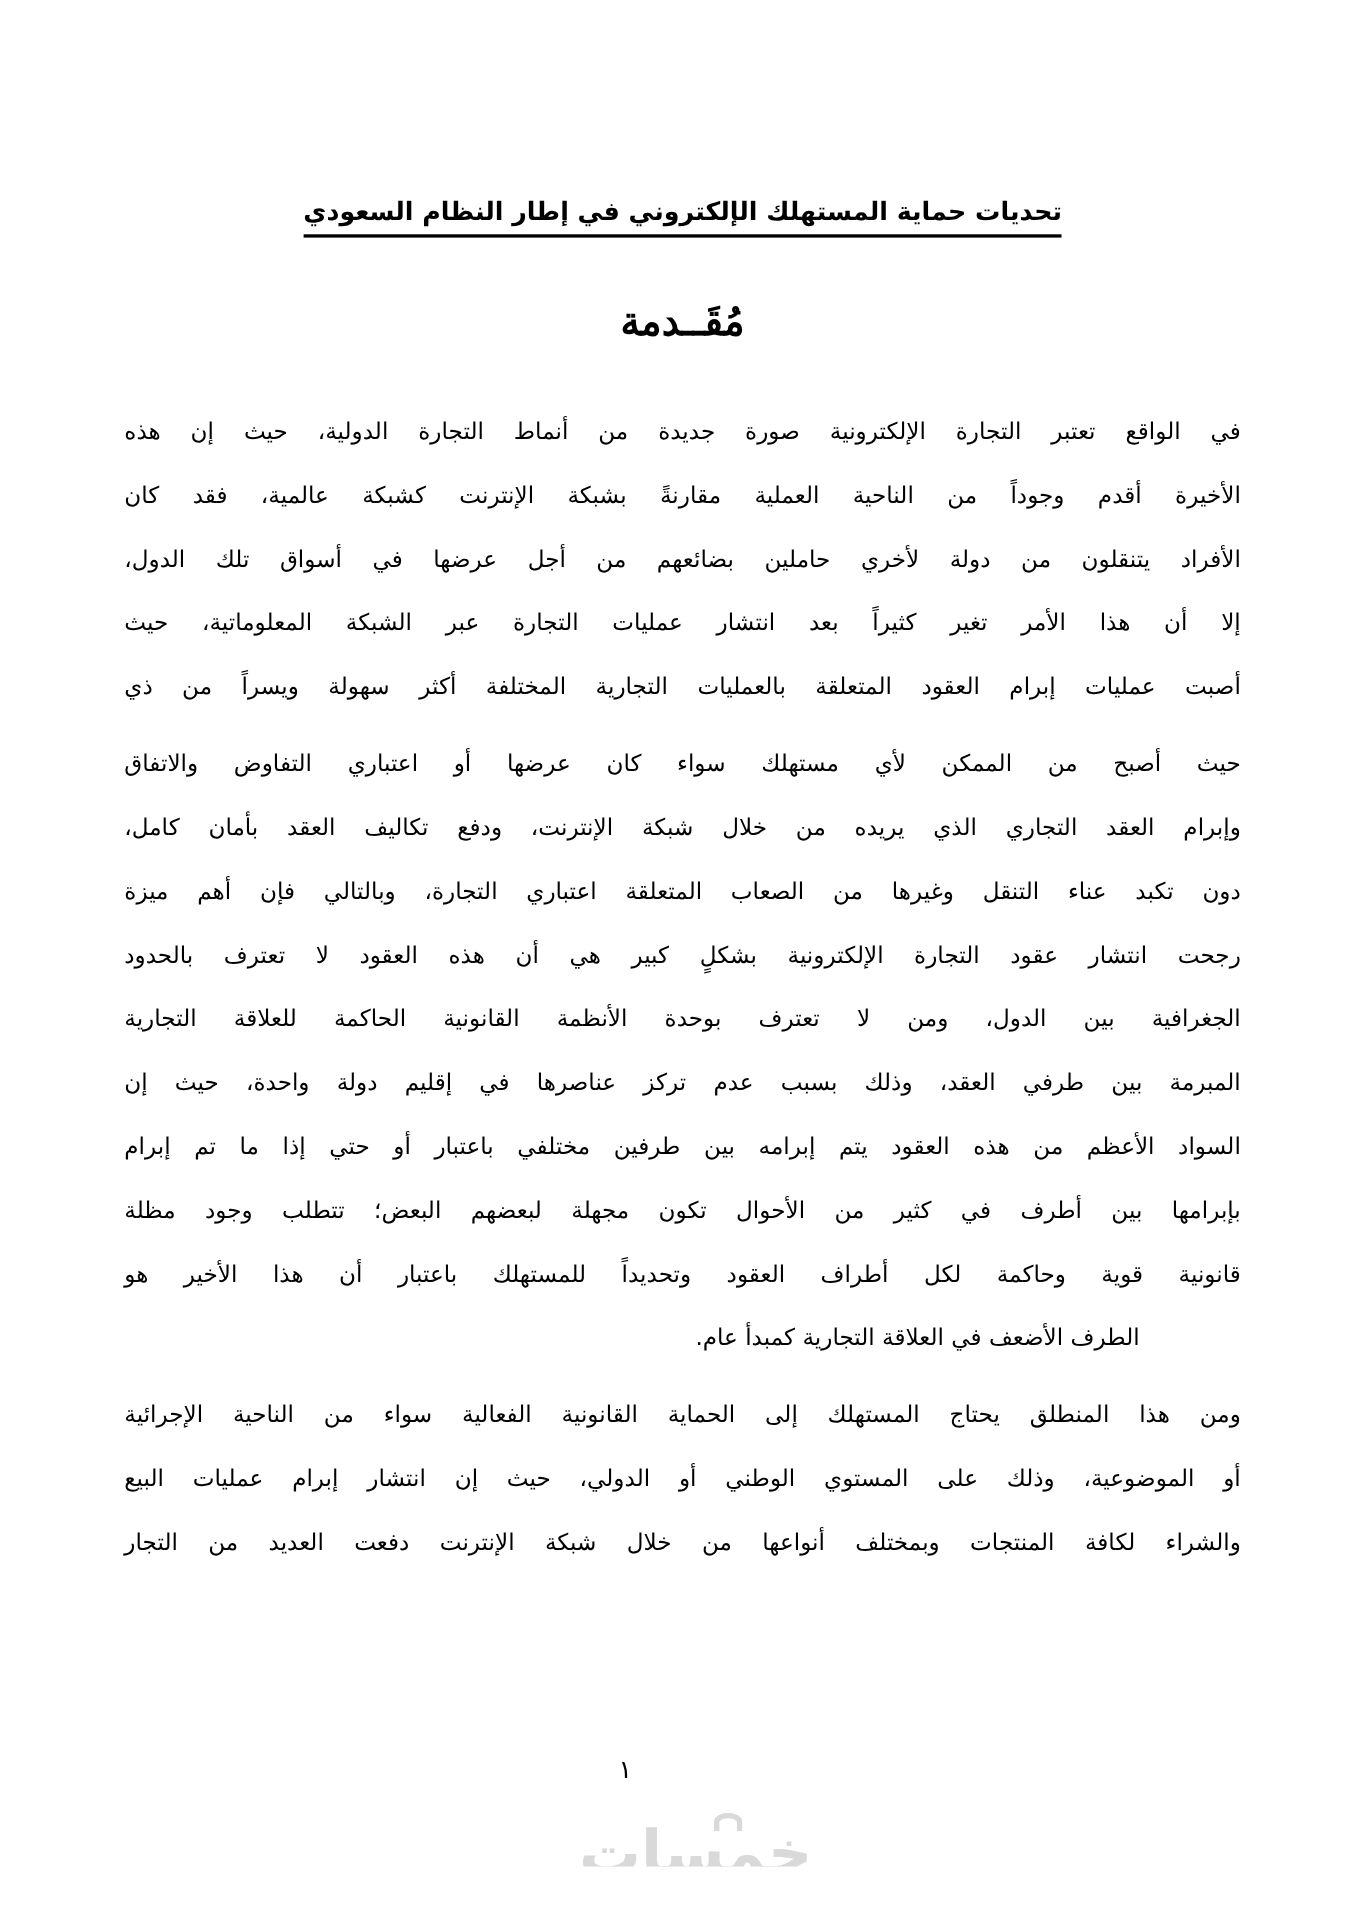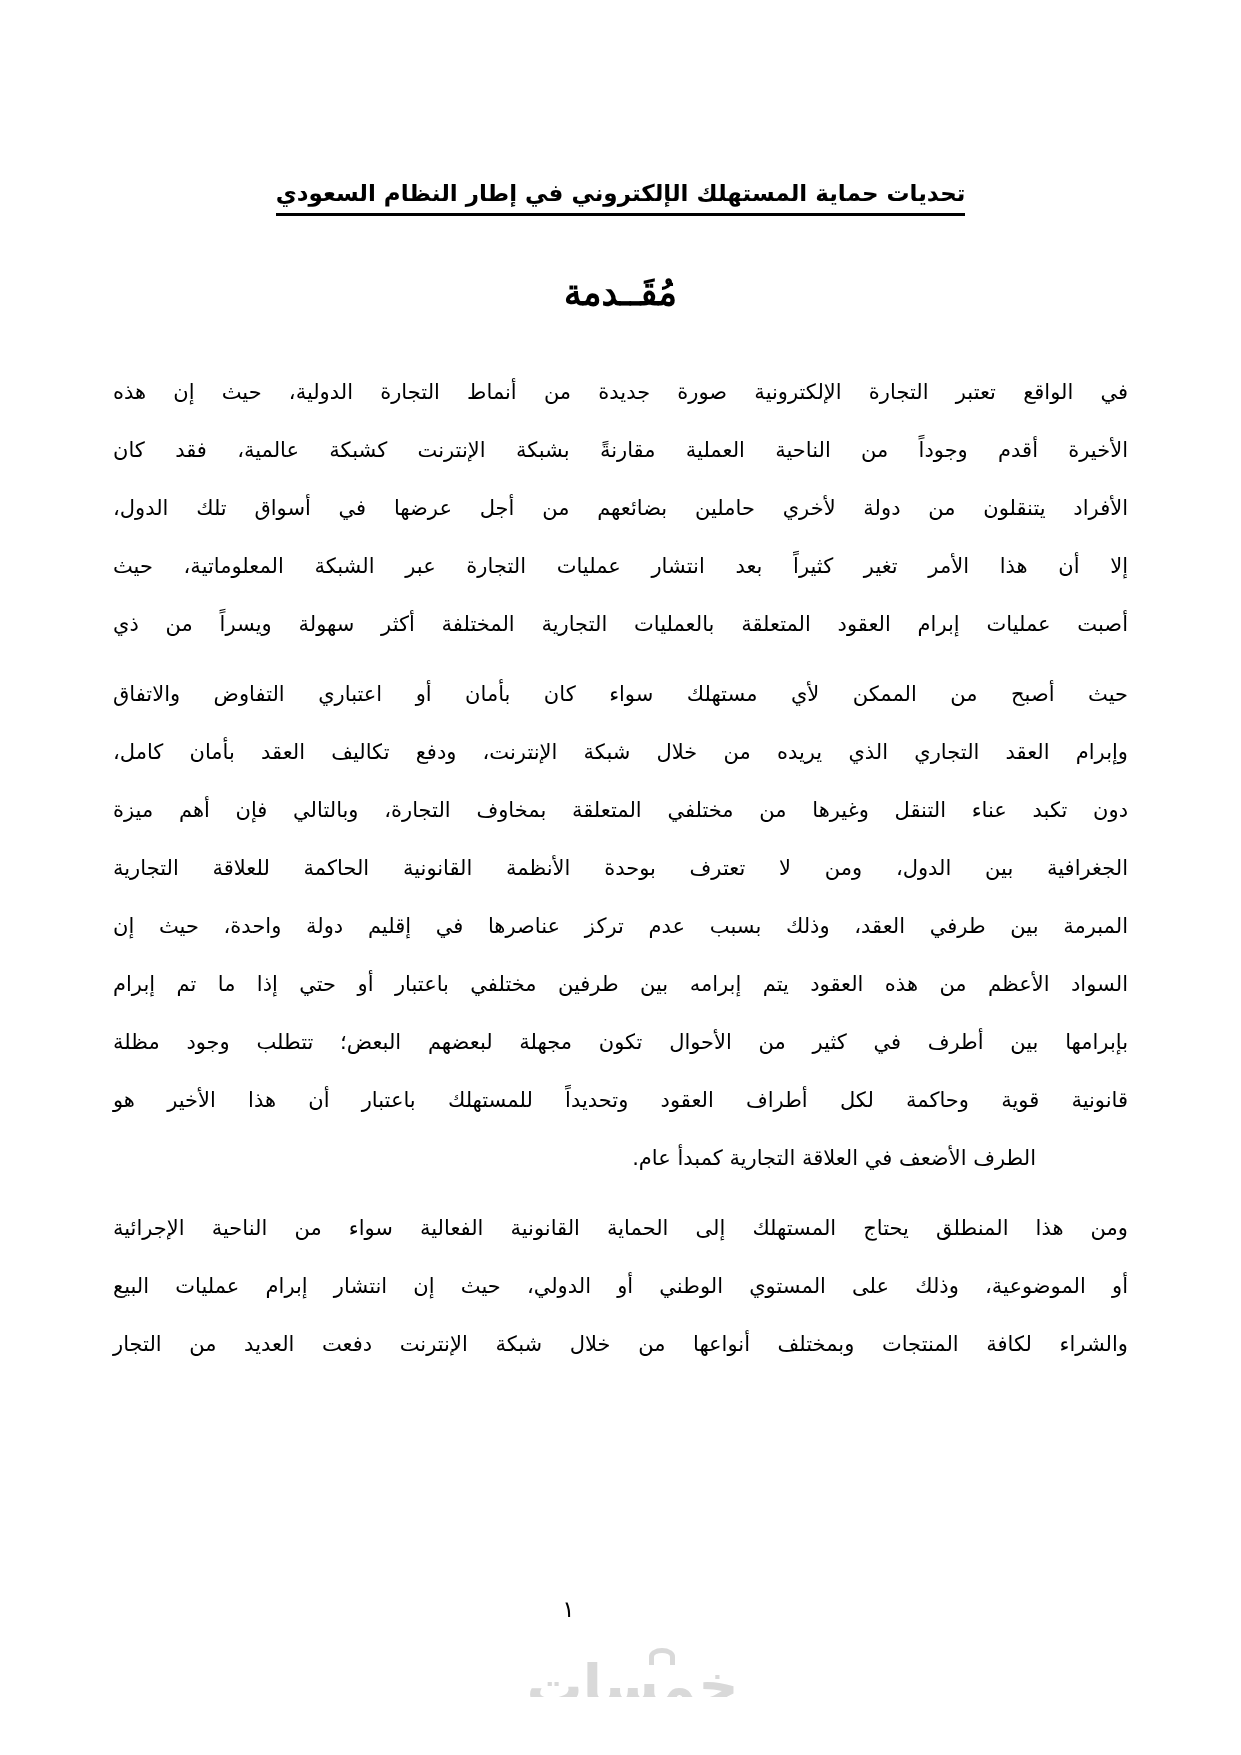--- a/index.html
+++ b/index.html
@@ -135,23 +135,24 @@
 
     <div class="para">
       <div class="ln">في الواقع تعتبر التجارة الإلكترونية صورة جديدة من أنماط التجارة الدولية، حيث إن هذه</div>
       <div class="ln">الأخيرة أقدم وجوداً من الناحية العملية مقارنةً بشبكة الإنترنت كشبكة عالمية، فقد كان</div>
       <div class="ln">الأفراد يتنقلون من دولة لأخري حاملين بضائعهم من أجل عرضها في أسواق تلك الدول،</div>
       <div class="ln">إلا أن هذا الأمر تغير كثيراً بعد انتشار عمليات التجارة عبر الشبكة المعلوماتية، حيث</div>
       <div class="ln">أصبت عمليات إبرام العقود المتعلقة بالعمليات التجارية المختلفة أكثر سهولة ويسراً من ذي</div>
     </div>
 
     <div class="para">
-      <div class="ln">حيث أصبح من الممكن لأي مستهلك سواء كان بأمان أو اعتباري التفاوض والاتفاق</div>
+      <div class="ln">حيث أصبح من الممكن لأي مستهلك سواء كان عرضها أو اعتباري التفاوض والاتفاق</div>
       <div class="ln">وإبرام العقد التجاري الذي يريده من خلال شبكة الإنترنت، ودفع تكاليف العقد بأمان كامل،</div>
-      <div class="ln">دون تكبد عناء التنقل وغيرها من مختلفي المتعلقة بمخاوف التجارة، وبالتالي فإن أهم ميزة</div>
+      <div class="ln">دون تكبد عناء التنقل وغيرها من الصعاب المتعلقة اعتباري التجارة، وبالتالي فإن أهم ميزة</div>
+      <div class="ln">رجحت انتشار عقود التجارة الإلكترونية بشكلٍ كبير هي أن هذه العقود لا تعترف بالحدود</div>
       <div class="ln">الجغرافية بين الدول، ومن لا تعترف بوحدة الأنظمة القانونية الحاكمة للعلاقة التجارية</div>
       <div class="ln">المبرمة بين طرفي العقد، وذلك بسبب عدم تركز عناصرها في إقليم دولة واحدة، حيث إن</div>
       <div class="ln">السواد الأعظم من هذه العقود يتم إبرامه بين طرفين مختلفي باعتبار أو حتي إذا ما تم إبرام</div>
       <div class="ln">بإبرامها بين أطرف في كثير من الأحوال تكون مجهلة لبعضهم البعض؛ تتطلب وجود مظلة</div>
       <div class="ln">قانونية قوية وحاكمة لكل أطراف العقود وتحديداً للمستهلك باعتبار أن هذا الأخير هو</div>
       <div class="ln ln-end ln-indent">الطرف الأضعف في العلاقة التجارية كمبدأ عام.</div>
     </div>
 
     <div class="para">
       <div class="ln">ومن هذا المنطلق يحتاج المستهلك إلى الحماية القانونية الفعالية سواء من الناحية الإجرائية</div>

